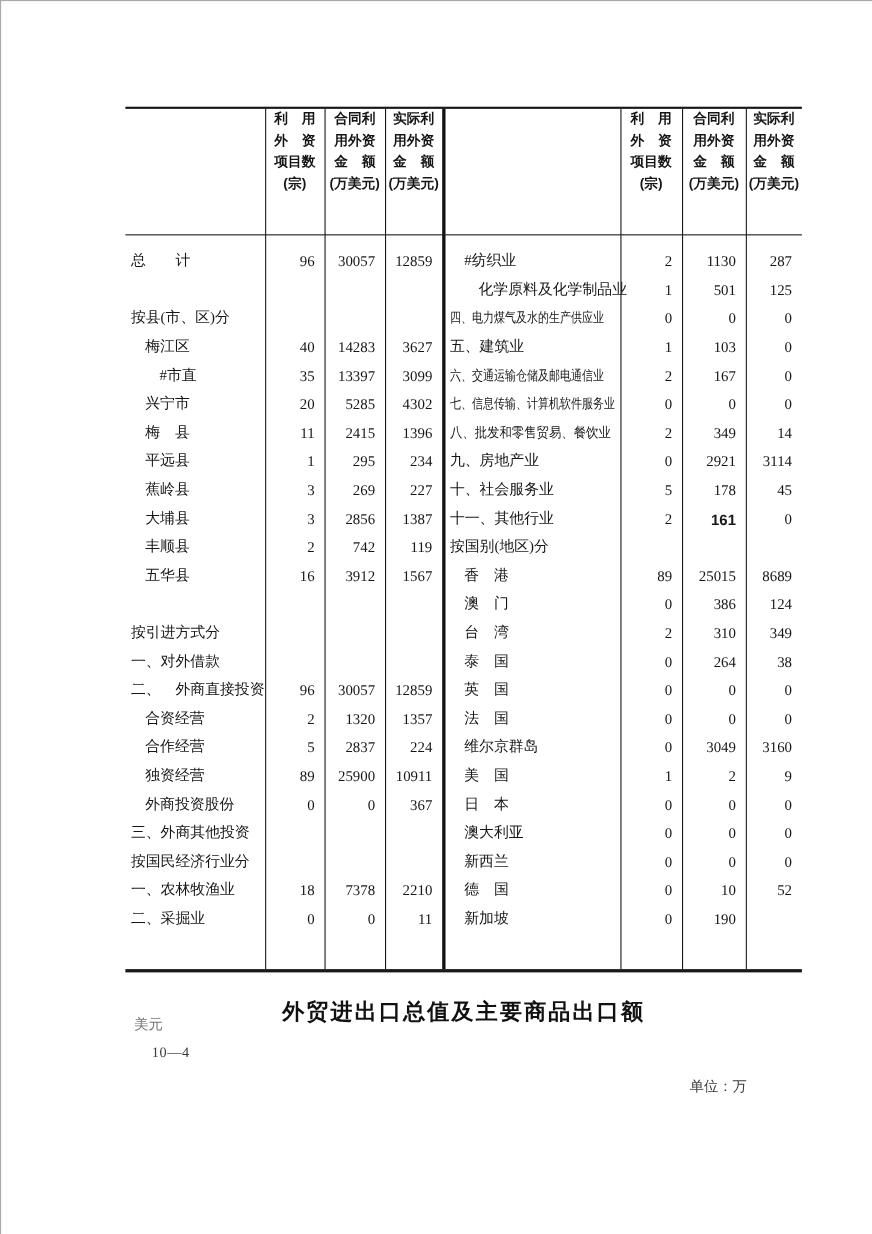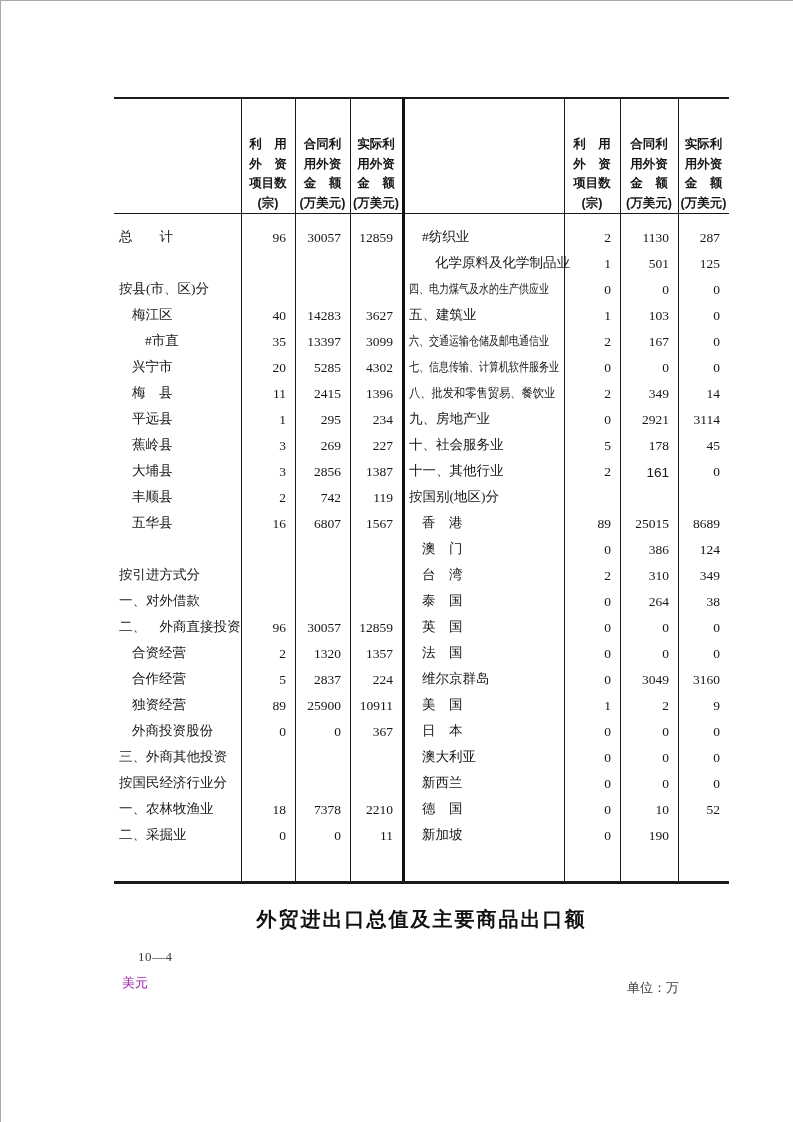--- a/index.html
+++ b/index.html
@@ -21,21 +21,21 @@
   
   .vlines { position:absolute; left:0; top:0; width:100%; height:782px; pointer-events:none; }
   .vline { position:absolute; top:0; bottom:0; width:1px; background:#1a1a1a; }
   .vl1{left:127px}.vl2{left:181px}.vl3{left:236px}
   .vdiv{left:288px;width:2.5px;background:#111;}
   .vr1{left:450px}.vr2{left:506px}.vr3{left:564px}
   
   .hhalf { position:absolute; top:0; height:100%; display:flex; }
   .hhalf-left  { left:127px; }
   .hhalf-right { left:450px; }
-  .hcell { display:flex; flex-direction:column; justify-content:flex-end; align-items:center; }
+  .hcell { display:flex; flex-direction:column; justify-content:flex-start; align-items:center; }
   .hhalf-left  .hc0{width:54px}.hhalf-left  .hc1{width:55px}.hhalf-left  .hc2{width:52px}
   .hhalf-right .hc0{width:56px}.hhalf-right .hc1{width:58px}.hhalf-right .hc2{width:51px}
   .hline {
     font-family:"Liberation Sans","DejaVu Sans",sans-serif;
     font-weight:bold; font-size:12.5px; line-height:19.5px; white-space:nowrap;
   }
   
   .rows { position:absolute; top:6px; }
   .rows-left  { left:0; width:288px; }
   .rows-right { left:290px; width:325px; }
@@ -43,31 +43,31 @@
   .lbl { white-space:nowrap; overflow:visible; padding-left:5px; }
   .rows-left  .lbl { width:127px; }
   .rows-right .lbl { width:160px; }
   .ind1 { padding-left:18px;font-family:Liberation Serif, serif; }
   .ind2 { padding-left:31px; }
   .num { text-align:right; padding-right:9px; font-variant-numeric:tabular-nums; }
   .rows-left  .c1{width:54px}.rows-left  .c2{width:55px}.rows-left  .c3{width:52px}
   .rows-right .c1{width:56px}.rows-right .c2{width:58px}.rows-right .c3{width:51px}
   .cond  { display:inline-block; font-size:12.5px; transform:scaleX(0.9);  transform-origin:left center; }
   .cond2 { display:inline-block; font-size:12.5px; transform:scaleX(0.8);  transform-origin:left center; }
-  .numsans { font-family:"Liberation Sans","DejaVu Sans",sans-serif; font-weight:normal; font-size:13.5px; }
+  .numsans { font-family:"Liberation Sans","DejaVu Sans",sans-serif; font-weight:bold; font-size:13.5px; }
   
   .next-title {
     position:absolute; left:113px; top:905px; width:615px; text-align:center;
     font-family:"Liberation Sans","DejaVu Sans",sans-serif;
     font-weight:bold; font-size:20px; letter-spacing:2px; white-space:nowrap; color:#111;
   }
   .caption-line1 { position:absolute; left:113px; top:948px; width:615px; height:18px; font-size:13px; color:#3a3a3a; }
   .table-number { position:absolute; left:24px; top:0; letter-spacing:0.5px; }
   .unit-part1  { position:absolute; right:50px; top:0;margin-top:30px; }
-  .caption-line2 { position:absolute; left:121px; top:973px; font-size:13px; color:#a21caf; }
+  .caption-line2 { position:absolute; left:121px; top:921px; font-size:13px; color:#737373; }
 </style>
 </head>
 <body>
 
 <div class="page">
 
   <div class="fi-table">
 
     <div class="vlines">
       <div class="vline vl1"></div>
@@ -186,21 +186,21 @@
           </div>
           <div class="trow">
             <div class="lbl ind1"><span>丰顺县</span></div>
             <div class="num c1">2</div>
             <div class="num c2">742</div>
             <div class="num c3">119</div>
           </div>
           <div class="trow">
             <div class="lbl ind1"><span>五华县</span></div>
             <div class="num c1">16</div>
-            <div class="num c2">6807</div>
+            <div class="num c2">3912</div>
             <div class="num c3">1567</div>
           </div>
           <div class="trow">
             <div class="lbl"><span></span></div>
             <div class="num c1"></div>
             <div class="num c2"></div>
             <div class="num c3"></div>
           </div>
           <div class="trow">
             <div class="lbl"><span>按引进方式分</span></div>

